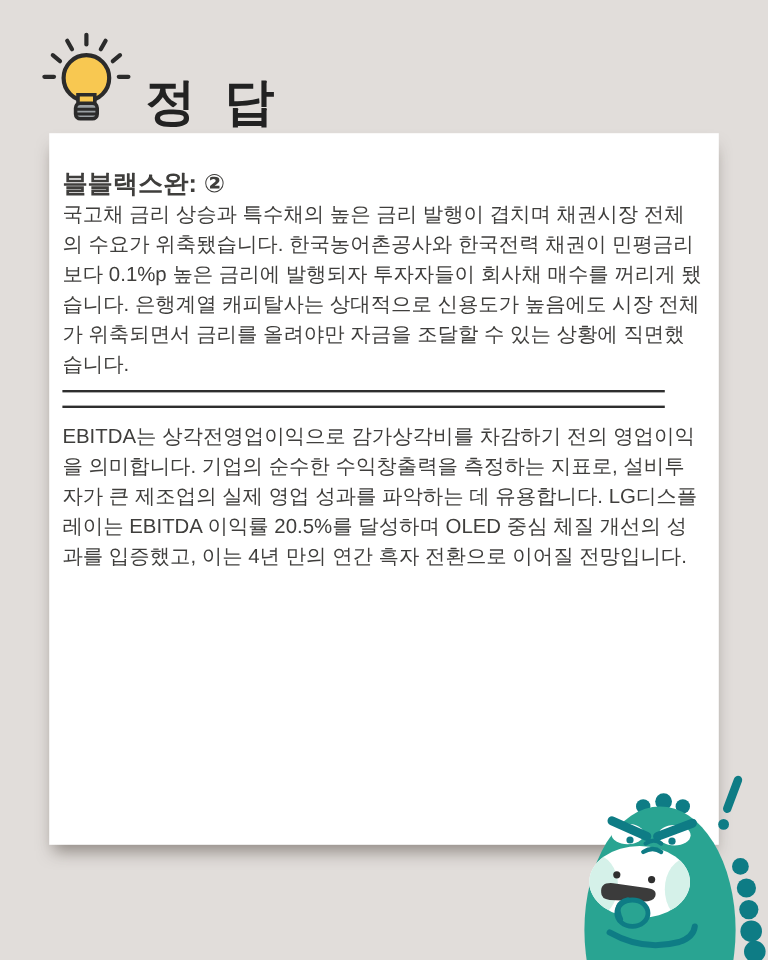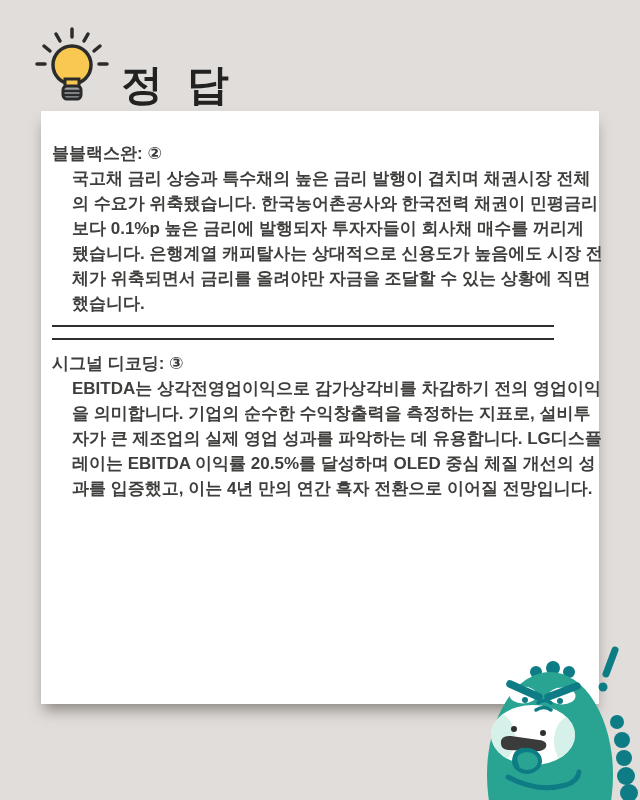--- a/index.html
+++ b/index.html
@@ -20,25 +20,25 @@
   .title{
     font-size:42px;font-weight:900;color:var(--title);letter-spacing:6px;
     padding-top:14px;line-height:1;white-space:nowrap;
   }
   .card{
     position:absolute;left:41px;top:111px;width:558px;height:593px;background:var(--card);
     box-shadow:0 9px 13px -3px rgba(75,65,58,.55);
     padding:30px 14px 0 11px;z-index:2;
   }
   .card h2{
-    font-size:17px;line-height:25px;font-weight:700;color:var(--text);
+    font-size:21px;line-height:25px;font-weight:700;color:var(--text);
   }
   .card p{
-    font-size:17px;line-height:25px;font-weight:700;color:var(--text);
-    width:533px;overflow-wrap:break-word;margin-left:20px;
+    font-size:17px;line-height:25px;font-weight:400;color:var(--text);
+    width:533px;overflow-wrap:break-word;
   }
   .divider{
     border:none;border-top:2px solid var(--divider);
     width:502px;margin:9px 0 11px 0;
   }
   .mascot{
     position:absolute;left:480px;top:630px;width:200px;height:190px;z-index:3;
   }
 </style>
 </head>
@@ -68,21 +68,20 @@
   <div class="card">
     <section>
       <h2>블블랙스완: ②</h2>
       <p>국고채 금리 상승과 특수채의 높은 금리 발행이 겹치며 채권시장 전체의 수요가 위축됐습니다. 한국농어촌공사와 한국전력 채권이 민평금리보다 0.1%p 높은 금리에 발행되자 투자자들이 회사채 매수를 꺼리게 됐습니다. 은행계열 캐피탈사는 상대적으로 신용도가 높음에도 시장 전체가 위축되면서 금리를 올려야만 자금을 조달할 수 있는 상황에 직면했습니다.</p>
     </section>
     <hr class="divider">
     <section>
     </section>
     <hr class="divider">
     <section>
-      <h2>시그널 디코딩: ③</h2>
       <p>EBITDA는 상각전영업이익으로 감가상각비를 차감하기 전의 영업이익을 의미합니다. 기업의 순수한 수익창출력을 측정하는 지표로, 설비투자가 큰 제조업의 실제 영업 성과를 파악하는 데 유용합니다. LG디스플레이는 EBITDA 이익률 20.5%를 달성하며 OLED 중심 체질 개선의 성과를 입증했고, 이는 4년 만의 연간 흑자 전환으로 이어질 전망입니다.</p>
     </section>
   </div>
 
   <svg class="mascot" viewBox="480 630 200 190" aria-hidden="true">
 
     <g>
       <path d="M615,650 L606,674" stroke="#0e7c85" stroke-width="7" stroke-linecap="round" fill="none"></path>
       <circle cx="603" cy="687" r="4.5" fill="#0e7c85"></circle>
     </g>

